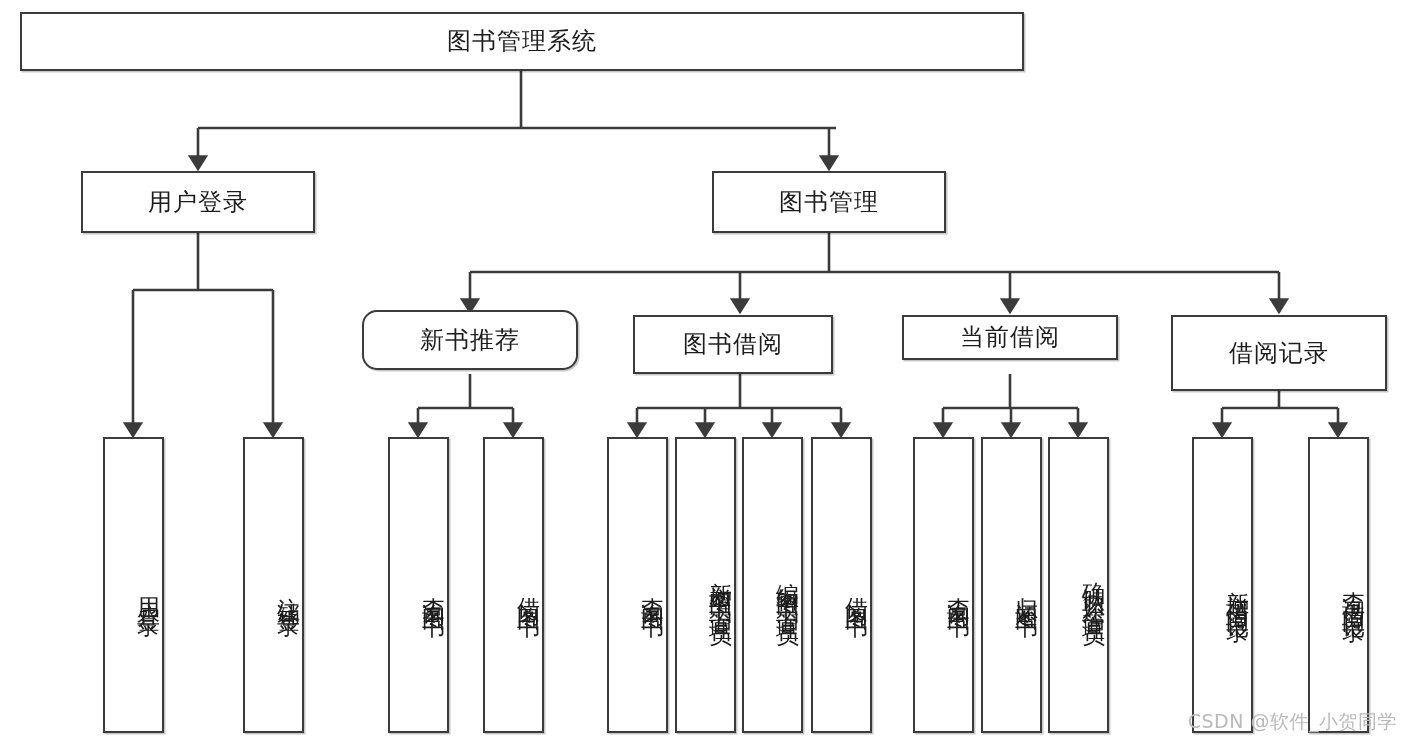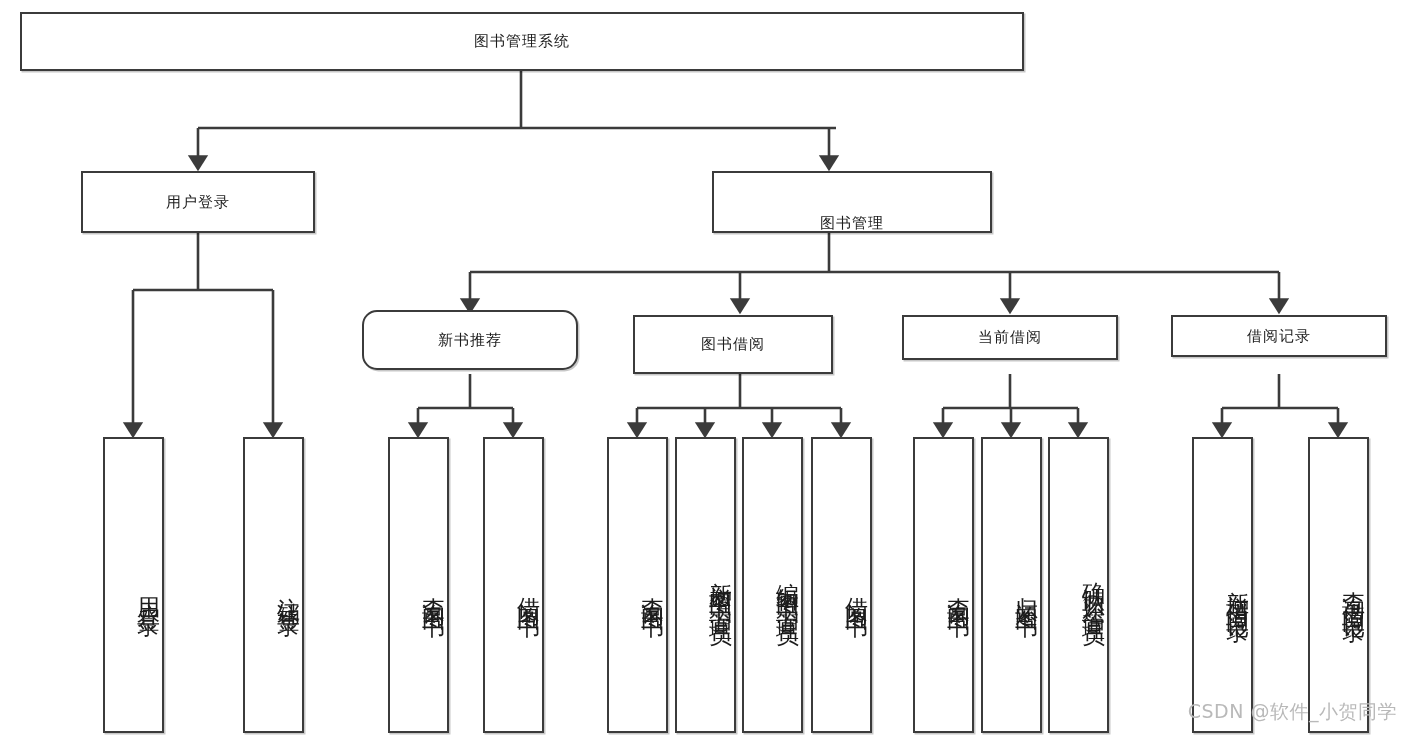--- a/index.html
+++ b/index.html
@@ -29,42 +29,42 @@
     box-sizing: border-box;
     background: #ffffff;
     border: 2.5px solid #3b3b3b;
     box-shadow: 1.5px 1.5px 0 rgba(0,0,0,0.22);
     display: flex;
     align-items: center;
     justify-content: center;
     color: #1c1c1c;
   }
   .node.horiz {
-    font-size: 15px;
+    font-size: 24px;
     letter-spacing: 1px;
     line-height: 1.1;
   }
   .node.vert {
     writing-mode: vertical-rl;
     text-orientation: upright;
     font-size: 23px;
     letter-spacing: 6px;
     line-height: 1.15;
     padding-top: 12px;
     align-items: flex-start;
     justify-content: center;
   }
   .node .lbl {
     display: block;
     white-space: pre-line;
   }
   .watermark {
     position: absolute;
     right: 8px;
-    bottom: 22px;
+    bottom: 12px;
     font-size: 19px;
     color: #b9b9b9;
     letter-spacing: 0.5px;
     white-space: nowrap;
     pointer-events: none;
   }
 </style>
 </head>
 <body>
 
@@ -120,34 +120,34 @@
     </g>
   </svg>
 
   <div class="node horiz" style="left:20px; top:12px; width:1004px; height:59px;">
     <span class="lbl">图书管理系统</span>
   </div>
 
   <div class="node horiz" style="left:81px; top:171px; width:234px; height:62px;">
     <span class="lbl">用户登录</span>
   </div>
-  <div class="node horiz" style="left:712px; top:171px; width:280px; height:62px;align-items:flex-end;">
+  <div class="node horiz" style="left:712px; top:171px; width:234px; height:62px;">
     <span class="lbl">图书管理</span>
   </div>
 
   <div class="node horiz" style="left:362px; top:310px; width:216px; height:60px;border-radius:15px;">
     <span class="lbl">新书推荐</span>
   </div>
   <div class="node horiz" style="left:633px; top:315px; width:200px; height:59px;">
     <span class="lbl">图书借阅</span>
   </div>
   <div class="node horiz" style="left:902px; top:315px; width:216px; height:45px;">
     <span class="lbl">当前借阅</span>
   </div>
-  <div class="node horiz" style="left:1171px; top:315px; width:216px; height:42px;">
+  <div class="node horiz" style="left:1171px; top:315px; width:216px; height:76px;">
     <span class="lbl">借阅记录</span>
   </div>
 
   <div class="node vert" style="left:103px; top:437px; width:61px; height:296px;">
     <span class="lbl">用户登录</span>
   </div>
   <div class="node vert" style="left:243px; top:437px; width:61px; height:296px;">
     <span class="lbl">注销登录</span>
   </div>
 

